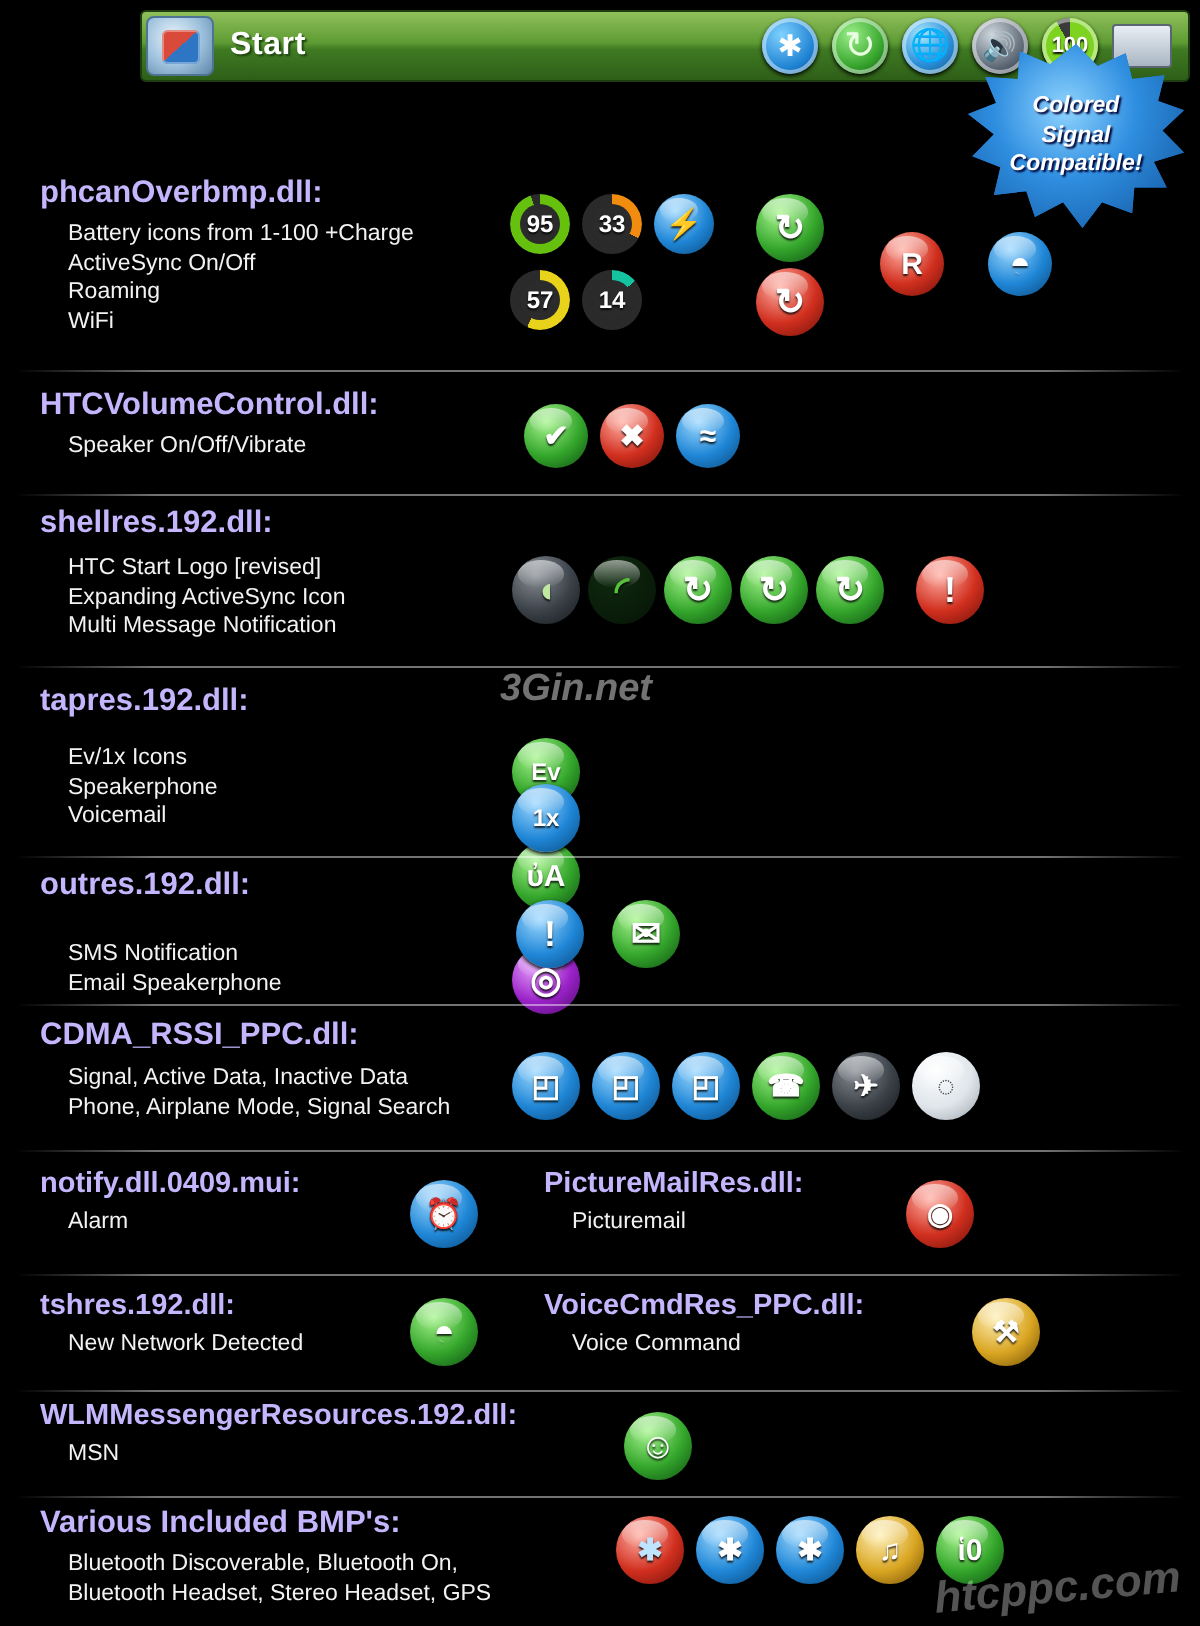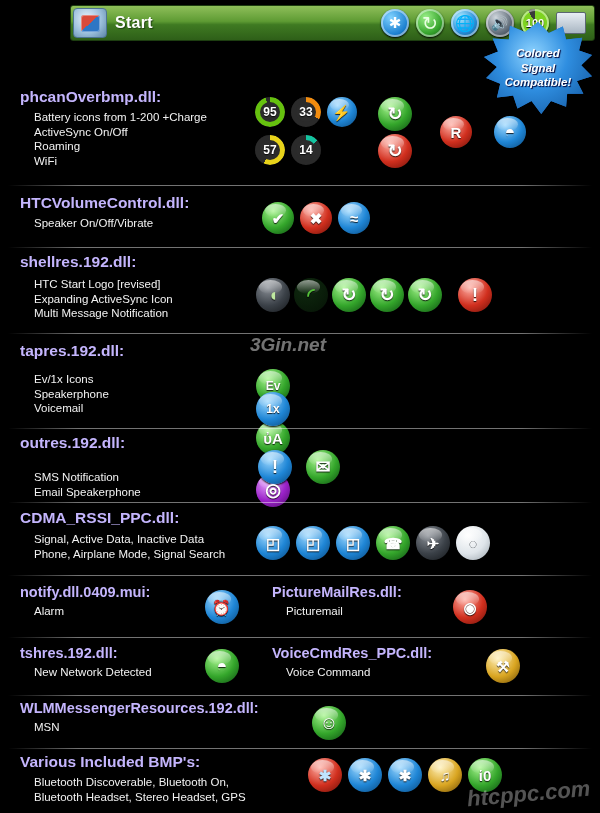--- a/index.html
+++ b/index.html
@@ -237,21 +237,21 @@
     <div>
       <div>Colored</div>
       <div>Signal</div>
       <div>Compatible!</div>
     </div>
   </div>
 
   <div class="section" style="top:88px;">
     <div class="sec-title">phcanOverbmp.dll:</div>
     <div class="sec-sub" style="margin-top:4px;">
-      <div>Battery icons from 1-200 +Charge</div>
+      <div>Battery icons from 1-100 +Charge</div>
       <div>ActiveSync On/Off</div>
       <div>Roaming</div>
       <div>WiFi</div>
     </div>
   </div>
   <div class="iconrow" style="left:255px; top:97px;">
     <div class="ico batt">
       <div class="ring r-green"></div>
         <div class="inner-dark"></div>
       <span class="num">95</span>

